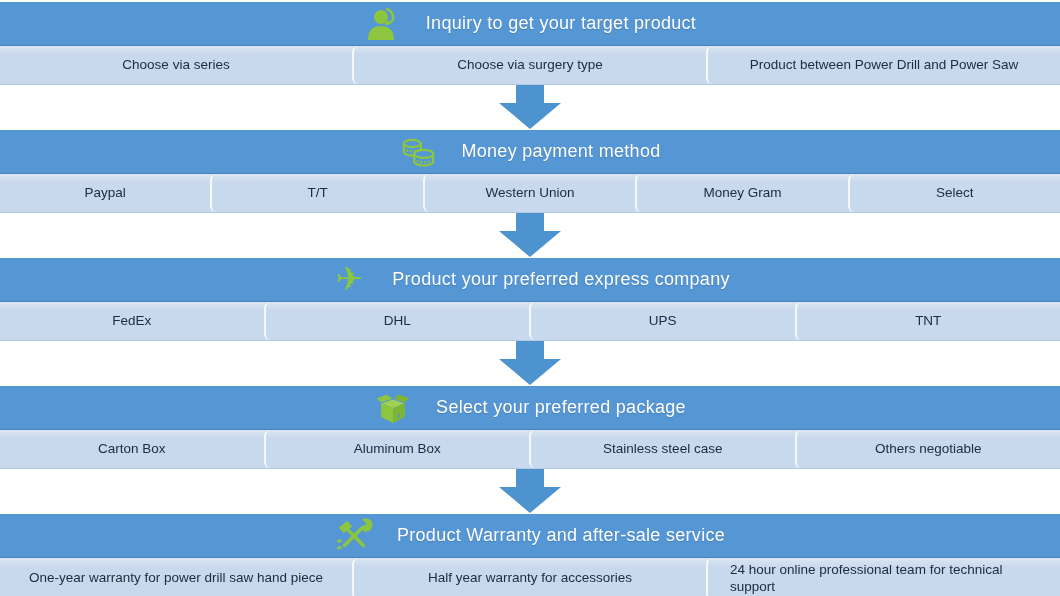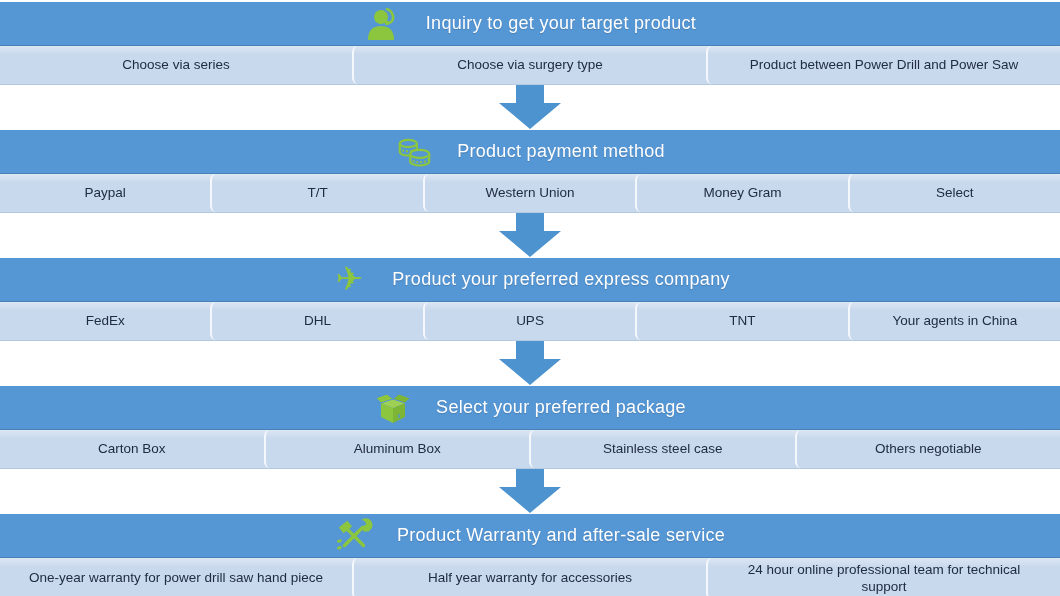--- a/index.html
+++ b/index.html
@@ -25,21 +25,21 @@
   .plane-glyph { font-size: 33px; color: #8CC63F; line-height: 1; transform: translateY(-1px); }
 
   .step-row {
     height: 38px; display: flex; align-items: stretch;
     background: linear-gradient(#dbe6f3, #C9D9ED 22%);
     border-bottom: 1px solid #b6c9e0;
   }
   .step-row.tall { height: 41px; }
   .cell {
     flex: 1; display: flex; align-items: center; justify-content: center;
-    color: #202c42; font-size: 13.5px; text-align: center;
+    color: #202c42; font-size: 13.5px; text-align: left;
     padding: 12px 22px; line-height: 1.25;
   }
   .cell + .cell { border-left: 2px solid rgba(255,255,255,.8); border-radius: 6px; }
 
   .arrow-gap { height: 45px; display: flex; align-items: stretch; justify-content: center; background: #ffffff; }
   .arrow-gap svg { display: block; height: 45px; }
 </style>
 </head>
 <body>
 
@@ -79,21 +79,21 @@
             <ellipse cx="14" cy="9" rx="9" ry="3.8"></ellipse>
             <path d="M5 13.5 a9 3.8 0 0 0 18 0" stroke-dasharray="2 2"></path>
           </g>
           <g>
             <path d="M16 20 v8 a10 4.2 0 0 0 20 0 v-8" fill="#5596D4" stroke="#8CC63F" stroke-width="2.3"></path>
             <ellipse cx="26" cy="20" rx="10" ry="4.2" fill="#5596D4" stroke="#8CC63F" stroke-width="2.3"></ellipse>
             <path d="M16 24.5 a10 4.2 0 0 0 20 0" fill="none" stroke="#8CC63F" stroke-width="2" stroke-dasharray="2 2"></path>
           </g>
         </svg>
       </span>
-      <span class="step-title">Product payment method</span>
+      <span class="step-title">Money payment method</span>
     </div>
     <div class="step-row">
       <div class="cell">Paypal</div>
       <div class="cell">T/T</div>
       <div class="cell">Western Union</div>
       <div class="cell">Money Gram</div>
       <div class="cell">Select</div>
     </div>
   </div>
 
@@ -108,21 +108,20 @@
       <span class="hdr-icon">
         <span class="plane-glyph">✈</span>
       </span>
       <span class="step-title">Product your preferred express company</span>
     </div>
     <div class="step-row">
       <div class="cell">FedEx</div>
       <div class="cell">DHL</div>
       <div class="cell">UPS</div>
       <div class="cell">TNT</div>
-      <div class="cell">Your agents in China</div>
     </div>
   </div>
 
   <div class="arrow-gap">
     <svg viewBox="0 0 70 45" width="70" height="45">
       <polygon points="21,0 49,0 49,18 66,18 35,44 4,18 21,18" fill="#4D93D0"></polygon>
     </svg>
   </div>
 
   <div class="step">

